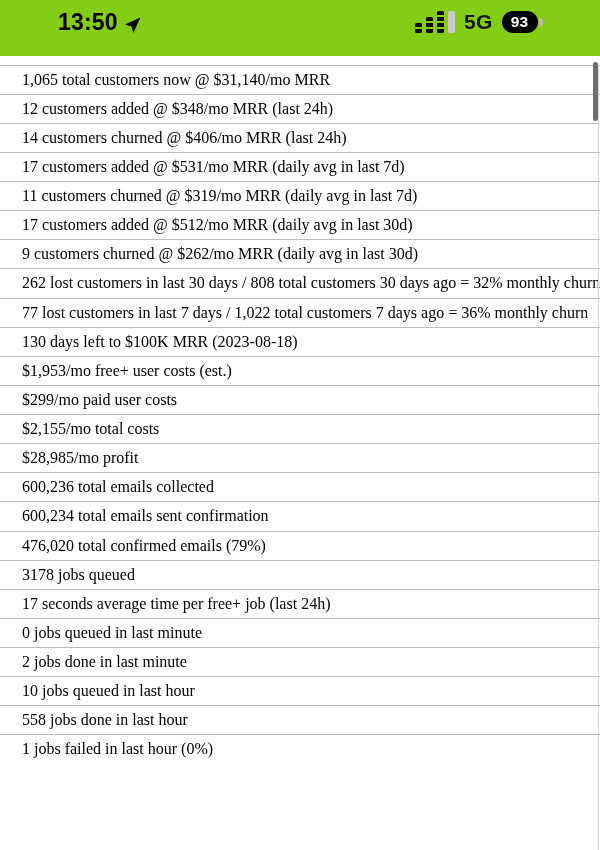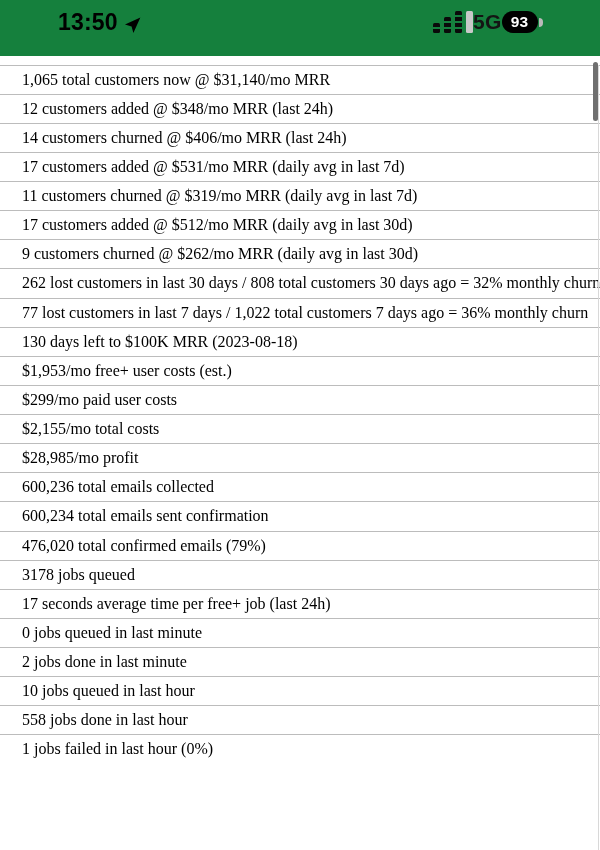--- a/index.html
+++ b/index.html
@@ -3,32 +3,32 @@
 <meta charset="utf-8">
 <style>
   html,body{margin:0;padding:0;background:#fff;}
   .screen{
     position:relative;width:600px;height:850px;background:#ffffff;
     overflow:hidden;font-family:"Liberation Sans",sans-serif;
   }
   
   .status-bar{
     position:absolute;top:0;left:0;width:600px;height:56px;
-    background:#15803d;
+    background:#84cc16;
   }
   .sb-left{
     position:absolute;left:58px;top:9px;display:flex;align-items:center;gap:7px;
   }
   .sb-time{
     font-size:23px;font-weight:700;color:#000;letter-spacing:.2px;
   }
   .sb-loc{display:inline-flex;margin-top:2px;}
   .sb-loc svg{transform:rotate(45deg);}
   .sb-right{
-    position:absolute;right:57px;top:11px;display:flex;align-items:flex-end;
+    position:absolute;right:57px;top:11px;display:flex;align-items:flex-end;gap:9px;
   }
   .signal{
     display:inline-flex;align-items:flex-end;gap:4px;height:22px;
   }
   .sig-col{width:7px;border-radius:1.5px;display:inline-block;}
   .sig-dots{
     background-image:repeating-linear-gradient(to top,#0a0a0a 0 4px,rgba(0,0,0,0) 4px 6px);
   }
   .sig-off{background:#c9c9c9;}
   .sb-net{

